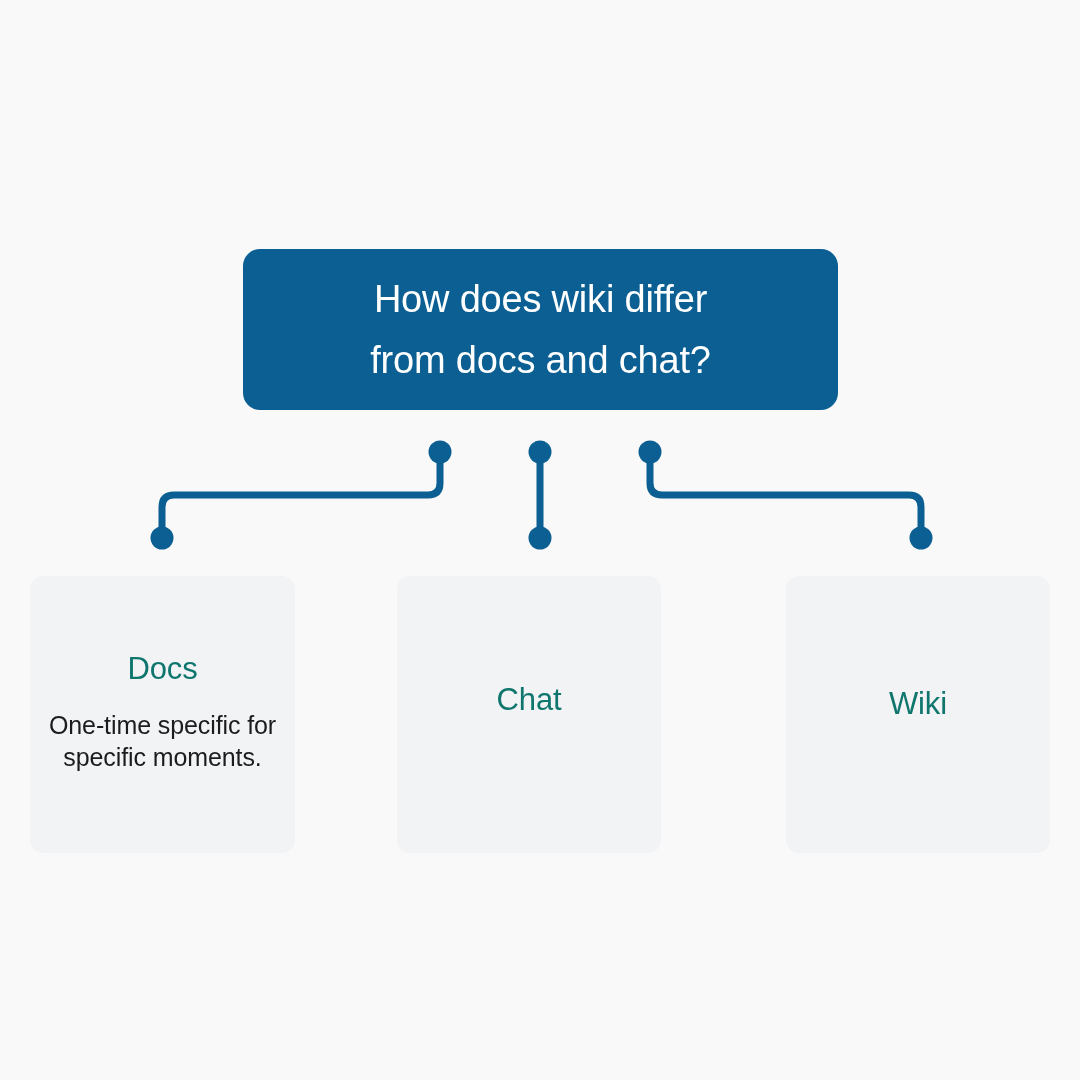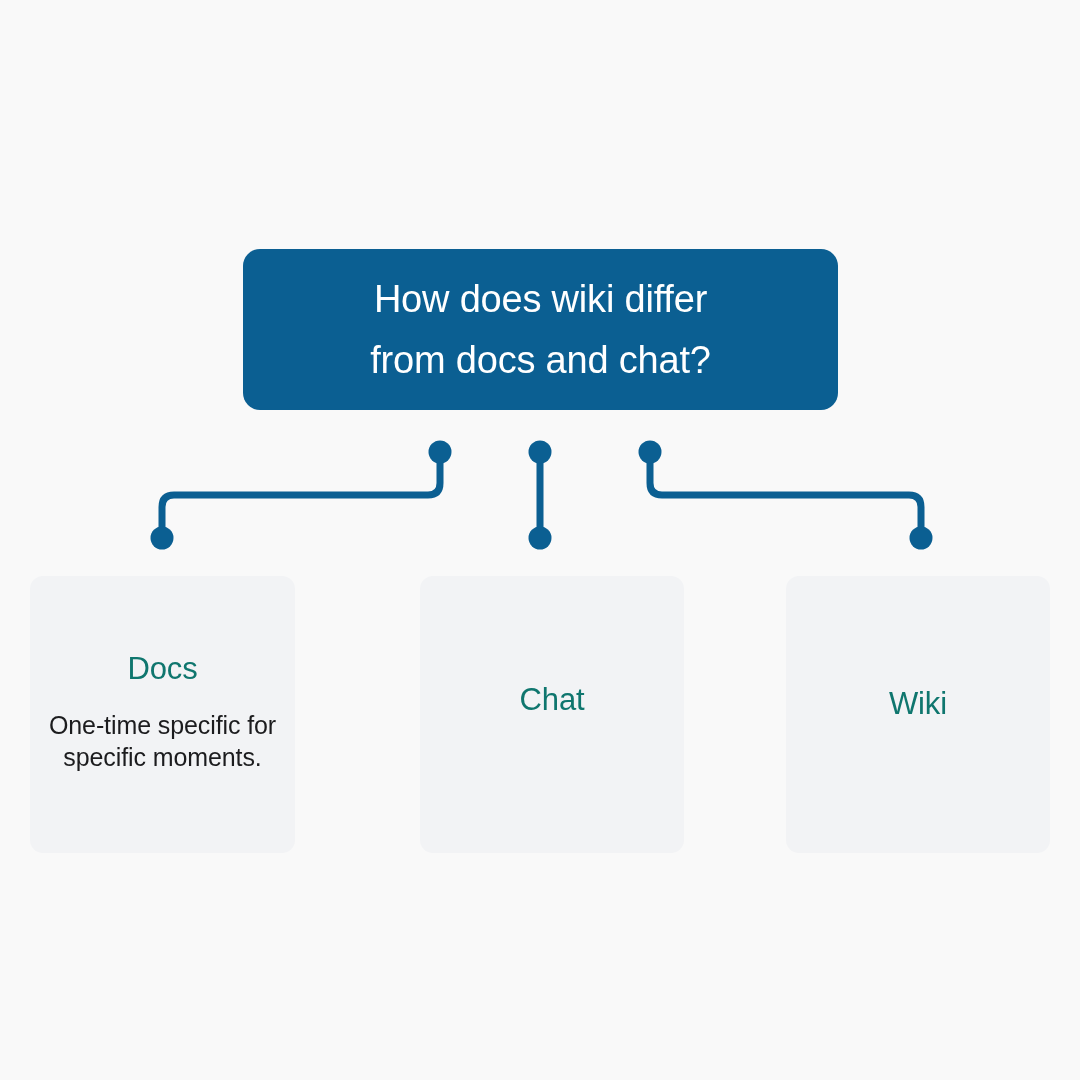--- a/index.html
+++ b/index.html
@@ -64,21 +64,21 @@
     background: #f2f3f5;
     border-radius: 13px;
     box-sizing: border-box;
     display: flex;
     flex-direction: column;
     align-items: center;
     justify-content: center;
     padding: 10px 14px 16px;
   }
   .card-docs { left: 30px;  width: 265px; }
-  .card-chat { left: 420px; width: 264px; }
+  .card-chat { left: 397px; width: 264px; }
   .card-wiki { left: 786px; width: 264px; }
 
   .card-title {
     color: #0f766e;
     font-size: 31px;
     font-weight: 400;
     text-align: center;
     letter-spacing: -0.1px;
     margin: 0 0 20px 0;
   }

